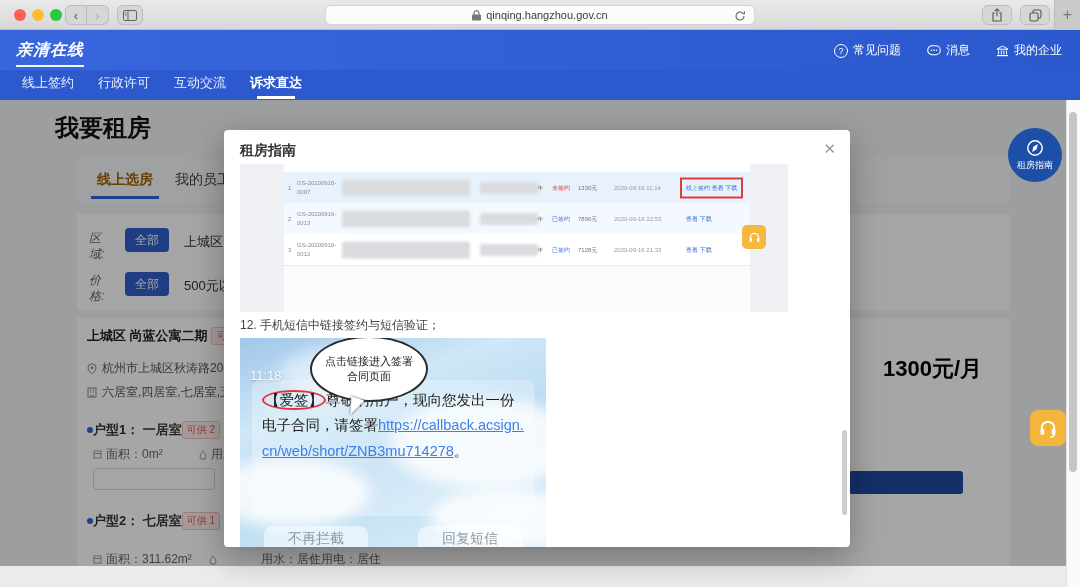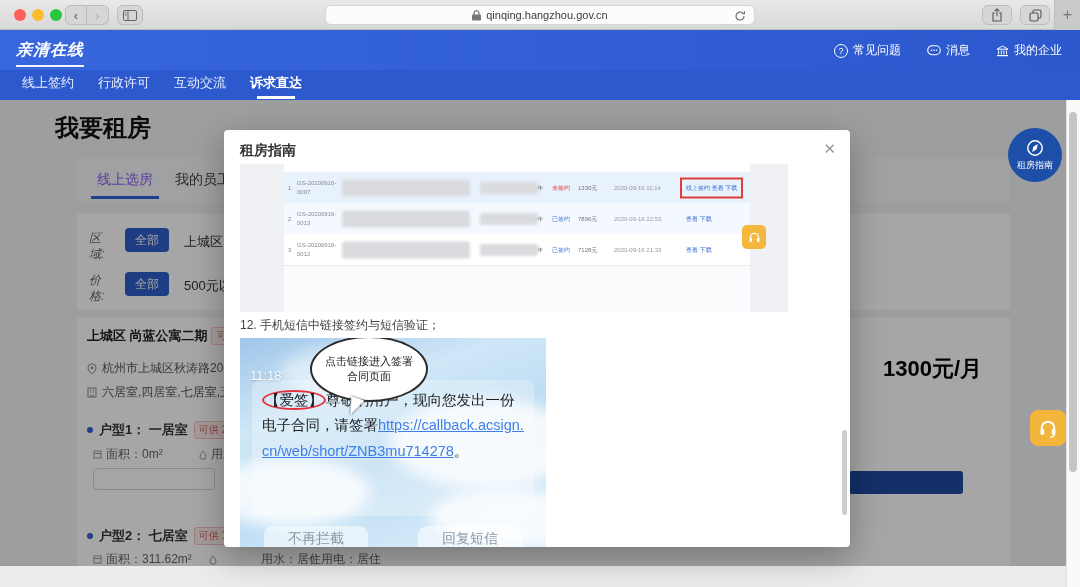--- a/index.html
+++ b/index.html
@@ -39,39 +39,39 @@
     align-items:center;justify-content:center;}
   #site-nav{position:absolute;left:0;top:70px;width:1080px;height:30px;background:#2c5ace;z-index:5;}
   .nav-item{position:absolute;top:4px;color:#e8eeff;font-size:13px;}
   .nav-item.active{font-weight:bold;color:#fff;}
   .nav-item.active::after{content:"";position:absolute;left:7px;right:7px;bottom:-7px;height:3px;background:#fff;}
   #nav-0{left:22px;} #nav-1{left:98px;} #nav-2{left:174px;} #nav-3{left:250px;}
 
   
   #page-title{position:absolute;left:55px;top:112px;font-size:24px;font-weight:bold;color:#121212;z-index:1;}
   #tabs-band{position:absolute;left:77px;top:158px;width:933px;height:44px;background:#f6f7f9;z-index:1;}
-  #tab-online{position:absolute;left:20px;top:13px;color:#8b5cf6;font-weight:normal;font-size:14px;}
+  #tab-online{position:absolute;left:20px;top:13px;color:#a16207;font-weight:bold;font-size:14px;}
   #tab-online::after{content:"";position:absolute;left:-6px;right:-6px;bottom:-10px;height:3px;background:#2e62d6;}
   #tab-staff{position:absolute;left:98px;top:13px;color:#444;font-size:14px;}
   #filter-card{position:absolute;left:77px;top:214px;width:933px;height:96px;background:#fff;z-index:1;}
   .f-label{position:absolute;width:16px;font-size:12px;color:#666;line-height:1.35;font-style:italic;}
   #f-region{left:12px;top:16px;} #f-price{left:12px;top:58px;}
   .f-all{position:absolute;left:48px;width:44px;height:24px;background:#2f5fc9;color:#fff;font-size:12px;
     border-radius:4px;display:flex;align-items:center;justify-content:center;}
   #f-all-1{top:14px;} #f-all-2{top:58px;}
   .f-opt{position:absolute;left:107px;font-size:13px;color:#333;}
   #f-opt-1{top:19px;} #f-opt-2{top:63px;}
   #listing-card{position:absolute;left:77px;top:318px;width:933px;height:248px;background:#fff;z-index:1;}
   #l-title{position:absolute;left:10px;top:9px;font-size:13px;font-weight:bold;color:#222;white-space:nowrap;}
   #l-badge{position:absolute;left:134px;top:9px;font-size:10px;color:#e25б52;color:#e25a52;background:#fdeeed;
     border:1px solid #f3c1bd;border-radius:3px;padding:1px 5px;white-space:nowrap;}
   .l-row{position:absolute;left:10px;font-size:12px;color:#555;display:flex;align-items:center;gap:5px;white-space:nowrap;}
   #l-addr{top:42px;} #l-rooms{top:66px;}
-  .unit-row{position:absolute;left:10px;display:flex;align-items:center;gap:6px;white-space:nowrap;}
-  #unit1{top:103px;} #unit2{top:209px;text-align:center;}
+  .unit-row{position:absolute;left:10px;display:flex;align-items:center;white-space:nowrap;}
+  #unit1{top:103px;} #unit2{top:194px;text-align:center;}
   .dot{width:6px;height:6px;border-radius:50%;background:#2e62d6;}
   .unit-label{font-size:13px;font-weight:bold;color:#333;}
   .unit-badge{font-size:10px;color:#e25a52;background:#fdeeed;border:1px solid #f3c1bd;border-radius:3px;padding:1px 4px;}
   .unit-detail{position:absolute;font-size:12px;color:#666;display:flex;gap:4px;align-items:center;white-space:nowrap;}
   #u1-area{left:16px;top:128px;} #u1-water{left:122px;top:128px;}
   #u2-area{left:16px;top:233px;} #u2-water{left:132px;top:233px;gap:44px;} #u2-power{left:232px;top:233px;}
   #u1-input{position:absolute;left:16px;top:150px;width:122px;height:22px;border:1px solid #d5d5d5;border-radius:4px;background:#fff;}
   #l-price{position:absolute;left:806px;top:36px;font-size:22px;font-weight:bold;color:#000000;}
   #l-apply{position:absolute;left:772px;top:153px;width:114px;height:23px;background:#1e4aa0;border-radius:3px;}
 

